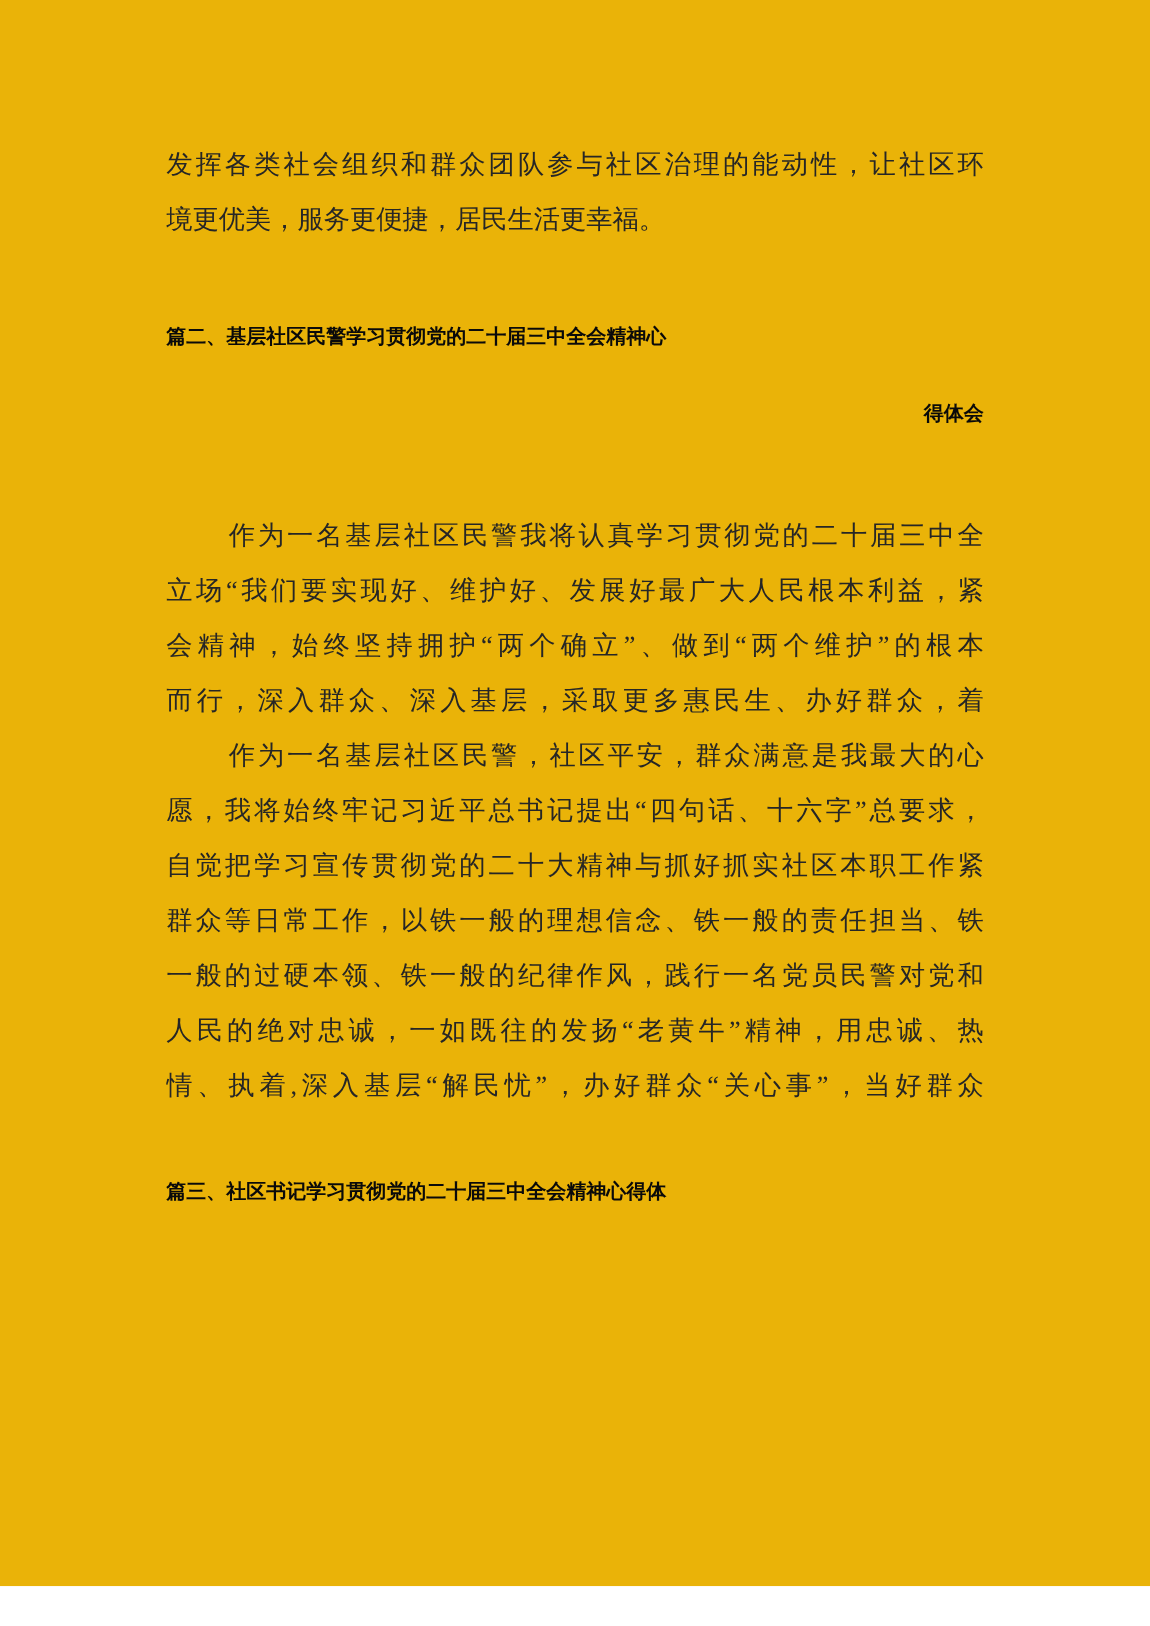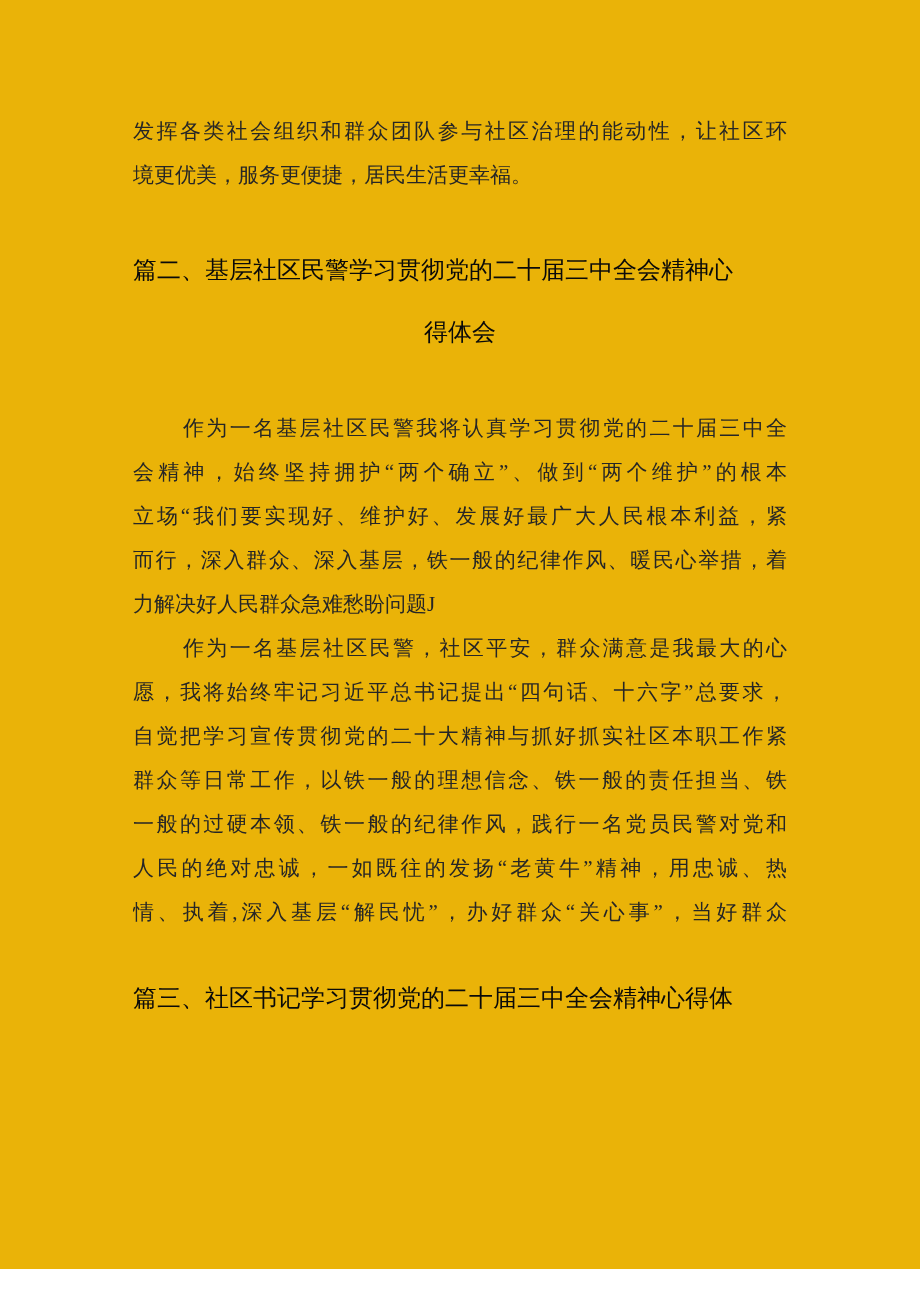--- a/index.html
+++ b/index.html
@@ -33,50 +33,49 @@
     text-align: justify;
     text-justify: inter-character;
     overflow: hidden;
   }
   .body-line.fill { text-align-last: justify; }
   .body-line.end  { text-align-last: left; }
   .body-line.indent { text-indent: 50px; }
 
   .heading-line {
     font-family: "Liberation Sans", sans-serif;
-    font-size: 24px;
-    font-weight: normal;
+    font-size: 16px;
+    font-weight: bold;
     height: 62px;
     line-height: 62px;
     color: #0a0a0a;
     text-align: left;
     letter-spacing: 0px;
     overflow: hidden;
   }
-  .heading-line.center { text-align: center; }
+  .heading-line.center { text-align: right; }
 </style>
 </head>
 <body>
 
 <div class="page" data-name="document-page">
   <div class="content" data-name="document-content">
       <div class="block block-body" data-name="paragraph-fragment">
         <div class="body-line fill" data-name="text-line">发挥各类社会组织和群众团队参与社区治理的能动性，让社区环</div>
         <div class="body-line end" data-name="text-line">境更优美，服务更便捷，居民生活更幸福。</div>
       </div>
       <div class="block block-heading" data-name="section-heading-2">
         <div class="heading-line" data-name="heading-line">篇二、基层社区民警学习贯彻党的二十届三中全会精神心</div>
         <div class="heading-line center" data-name="heading-line">得体会</div>
       </div>
       <div class="block block-body" data-name="paragraph-1">
         <div class="body-line fill indent" data-name="text-line">作为一名基层社区民警我将认真学习贯彻党的二十届三中全</div>
+        <div class="body-line fill" data-name="text-line">立场“我们要实现好、维护好、发展好最广大人民根本利益，紧</div>
         <div class="body-line fill" data-name="text-line">会精神，始终坚持拥护“两个确立”、做到“两个维护”的根本</div>
-        <div class="body-line fill" data-name="text-line">立场“我们要实现好、维护好、发展好最广大人民根本利益，紧</div>
-        <div class="body-line fill" data-name="text-line">而行，深入群众、深入基层，铁一般的纪律作风、暖民心举措，着</div>
-        <div class="body-line end" data-name="text-line">力解决好人民群众急难愁盼问题J</div>
+        <div class="body-line fill" data-name="text-line">而行，深入群众、深入基层，采取更多惠民生、办好群众，着</div>
       </div>
       <div class="block block-body" data-name="paragraph-2">
         <div class="body-line fill indent" data-name="text-line">作为一名基层社区民警，社区平安，群众满意是我最大的心</div>
         <div class="body-line fill" data-name="text-line">愿，我将始终牢记习近平总书记提出“四句话、十六字”总要求，</div>
         <div class="body-line fill" data-name="text-line">自觉把学习宣传贯彻党的二十大精神与抓好抓实社区本职工作紧</div>
         <div class="body-line fill" data-name="text-line">群众等日常工作，以铁一般的理想信念、铁一般的责任担当、铁</div>
         <div class="body-line fill" data-name="text-line">一般的过硬本领、铁一般的纪律作风，践行一名党员民警对党和</div>
         <div class="body-line fill" data-name="text-line">人民的绝对忠诚，一如既往的发扬“老黄牛”精神，用忠诚、热</div>
         <div class="body-line fill" data-name="text-line">情、执着,深入基层“解民忧”，办好群众“关心事”，当好群众</div>
       </div>

